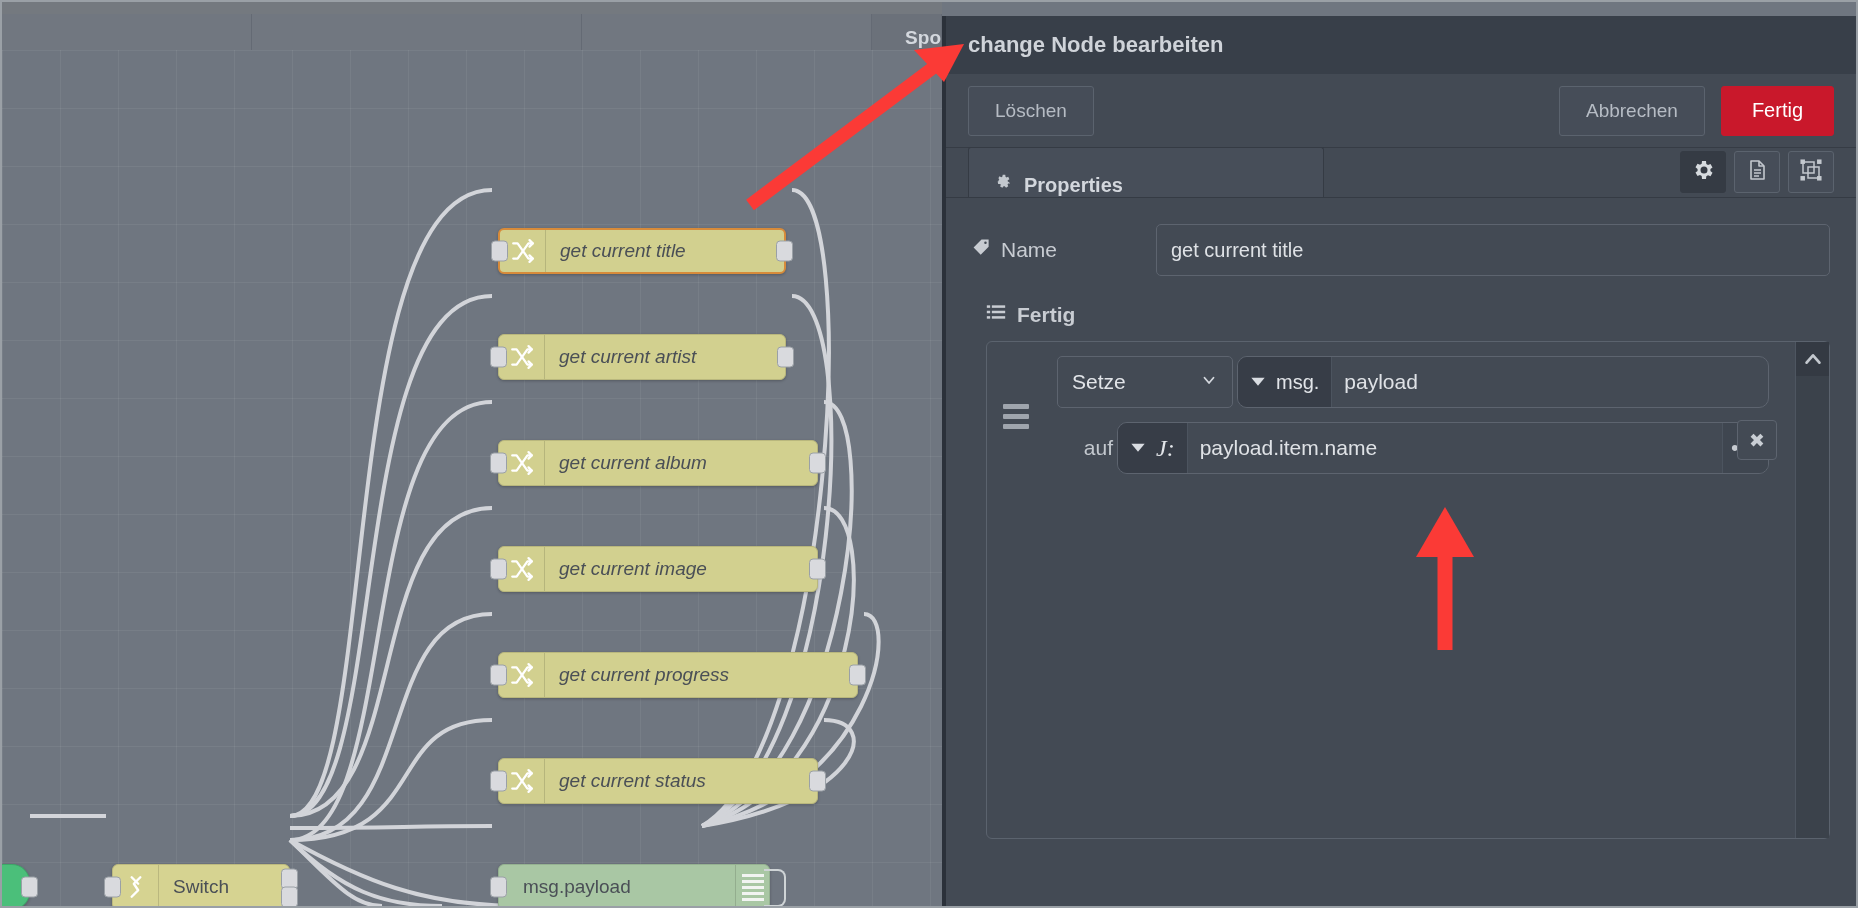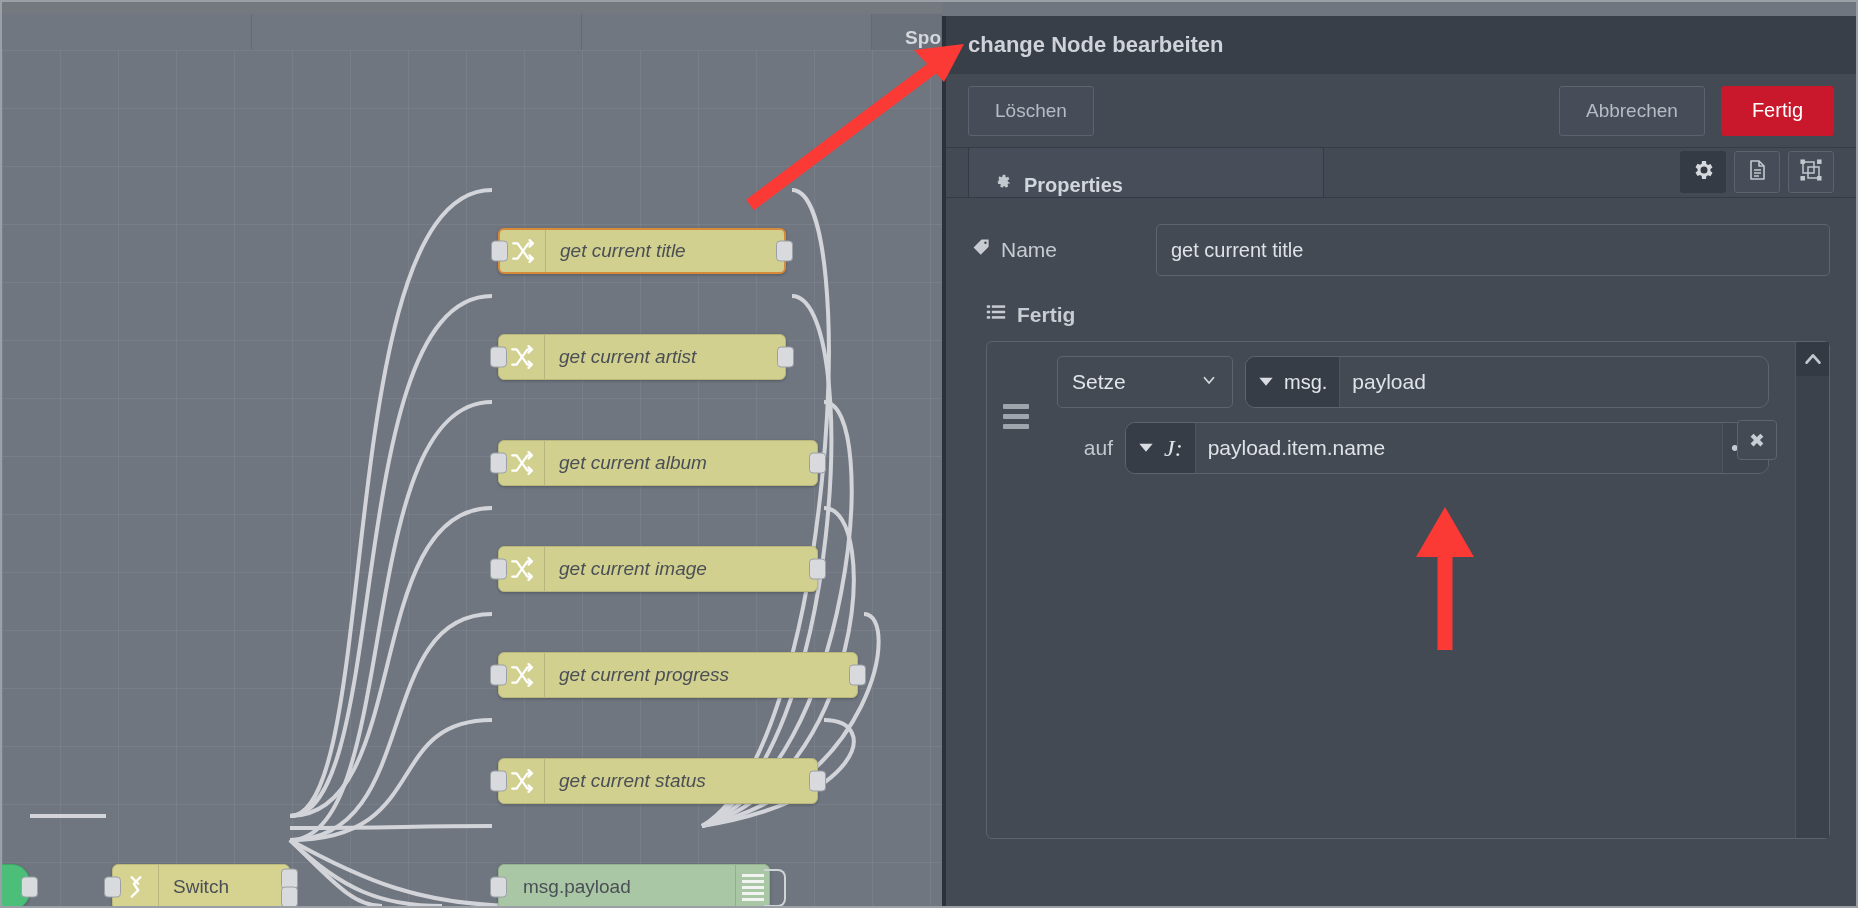--- a/index.html
+++ b/index.html
@@ -205,21 +205,21 @@
   }
   #rules-scroll-up svg { width: 22px; height: 22px; }
 
   .rule-row { position: relative; padding: 14px 60px 14px 14px; }
   .drag-handle {
     position: absolute; left: 16px; top: 62px;
     display: flex; flex-direction: column; gap: 5px; cursor: move;
   }
   .drag-handle i { display:block; width: 26px; height: 5px; background: #9fa5ad; border-radius: 1px; }
 
-  .rule-line { display: flex; align-items: center; gap: 12px; margin-left: 56px; }
+  .rule-line { display: flex; align-items: center; gap: 4px; margin-left: 56px; }
   .rule-line + .rule-line { margin-top: 14px; }
 
   .select-box {
     width: 176px; height: 52px;
     background: #434a54; border: 1px solid #5d646f; border-radius: 5px;
     color: #e2e5e9; font-size: 21px;
     display: flex; align-items: center; justify-content: space-between;
     padding: 0 14px; cursor: pointer;
   }
   .select-box svg { width: 18px; height: 18px; }

